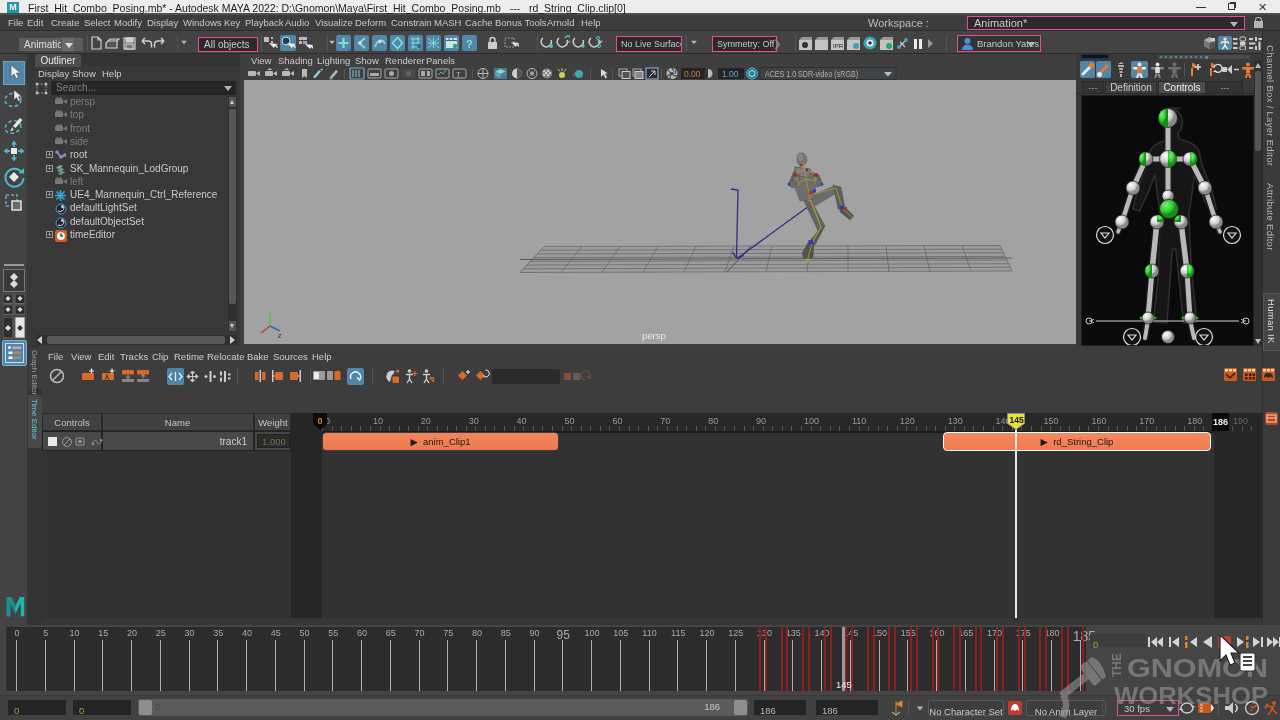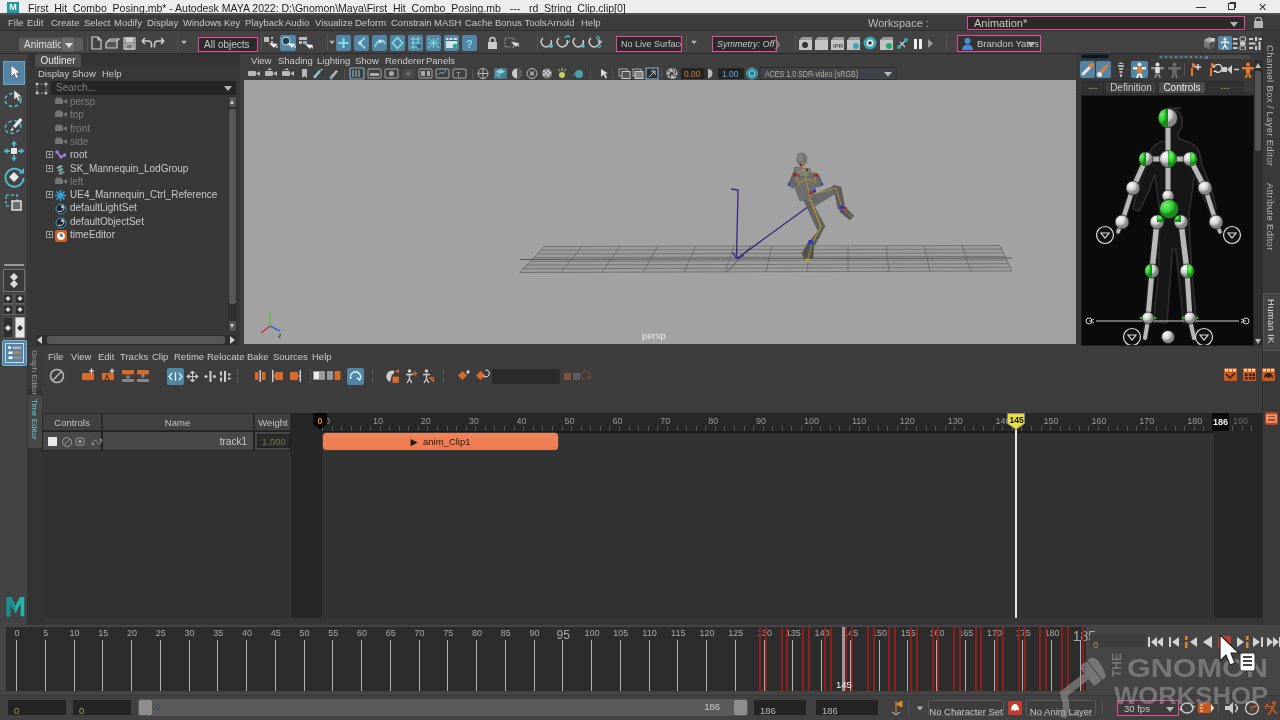--- a/index.html
+++ b/index.html
@@ -175,21 +175,21 @@
     <svg width="14" height="15" viewBox="0 0 14 15">
           <path d="M3 3 a5 5 0 1 0 8 2" stroke="#ccc" fill="none" stroke-width="1.5"></path>
           <circle cx="10" cy="3" r="1.5" fill="none" stroke="#4fc3c3"></circle>
           <circle cx="11" cy="11" r="1.5" fill="none" stroke="#4fc3c3"></circle>
         </svg>
   </div>
   <div class="arrowdown abs" style="left:596px;top:9px;transform:scale(0.7);"></div>
   <div class="abs dd" style="left:607px;top:5px;width:66px;height:16px;font-size:9px;padding-left:4px;">No Live Surface</div>
   <div class="abs sep" style="left:681px;top:4px;"></div>
   <div class="arrowdown abs" style="left:690px;top:9px;transform:scale(0.7);"></div>
-  <div class="abs dd" style="left:703px;top:5px;width:65px;height:16px;font-size:9px;padding-left:4px;font-style:italic;">Symmetry: Off</div>
+  <div class="abs dd" style="left:703px;top:5px;width:65px;height:16px;font-size:9px;padding-left:4px;">Symmetry: Off</div>
   <div class="abs" style="left:773px;top:7px;color:#888;font-size:10px;">❯</div>
   <div class="abs sep" style="left:790px;top:4px;"></div>
 
   <div class="abs row" style="left:799px;top:5px;gap:3px;">
     <svg width="13" height="13">
           <rect x="0" y="3" width="13" height="10" fill="#c4c4c4"></rect>
           <path d="M0 3 l3 -3 h10 v3 z" fill="#999"></path>
           <circle cx="6" cy="8" r="3" fill="#333"></circle>
         </svg>
     <svg width="13" height="13">
@@ -1247,20 +1247,21 @@
           <div class="abs" style="left:896.2px;top:3px;font-size:9px;color:#999;">180</div>
           <svg class="abs" style="left:22px;top:0;" width="14" height="18">
             <path d="M0 0 h14 v11 l-7 6 l-7 -6 z" fill="#0a0a0a"></path>
             <text x="4.5" y="11" font-size="9" font-weight="bold" fill="#d8882a">0</text>
           </svg>
           <div class="abs" style="left:920.94px;top:0;width:17px;height:18px;background:#0a0a0a;color:#eee;font-size:9px;font-weight:bold;text-align:center;line-height:18px;">186</div>
           <div class="abs" style="left:942.1px;top:3px;font-size:9px;color:#666;">190</div>
         </div>
 
     <div class="clip" style="left:31px;width:237px;">▶&nbsp; anim_Clip1</div>
+    <div class="clip" style="left:652px;width:268px;border:1px solid #fff;background:linear-gradient(#f6895d,#f07a4e);">▶&nbsp; rd_String_Clip</div>
 
     <div class="abs" style="left:724px;top:16px;width:1.5px;height:189px;background:#e8e8e8;"></div>
     <div class="abs" style="left:716px;top:0;width:18px;height:17px;">
       <svg width="18" height="17">
             <path d="M0.5 0.5 h17 v10 l-8.5 6 l-8.5 -6 z" fill="#eae239" stroke="#888"></path>
             <text x="2.5" y="9.5" font-size="8.5" font-weight="bold" fill="#111" font-family="Liberation Sans">145</text>
           </svg>
     </div>
   </div>
   <div class="abs" style="left:14px;top:272px;width:1220px;height:7px;background:#363636;"></div>
@@ -1421,21 +1422,21 @@
           <path d="M8 2 v13 M8 5 l6 -3 v6 l-6 -3" fill="#d8882a" stroke="#d8882a"></path>
           <path d="M4 13 l4 3 4 -3" stroke="#ccc" fill="none"></path>
         </svg>
     <div class="abs" style="left:908px;top:4px;width:1px;height:15px;background:#555;"></div>
     <div class="arrowdown abs" style="left:916px;top:10px;transform:scale(0.8);"></div>
     <div class="abs" style="left:928px;top:4px;width:76px;height:16px;background:#3d3d3d;border:1px solid #5a5a5a;border-radius:2px;text-align:center;"><span style="font-size:9.5px;color:#ccc;line-height:15px;">No Character Set</span></div>
     <svg class="abs" style="left:1008px;top:5px;" width="14" height="14">
           <rect x="0" y="0" width="14" height="14" rx="2" fill="#c23b2e"></rect>
           <path d="M3 10 c0 -5 2 -7 4 -7 c2 0 4 2 4 7 l-2 -1.5 -2 1.5 -2 -1.5 z" fill="#fff"></path>
         </svg>
-    <div class="abs" style="left:1026px;top:4px;width:70px;height:16px;background:#3d3d3d;border:1px solid #5a5a5a;border-radius:2px;text-align:center;"><span style="font-size:9.5px;color:#ccc;line-height:15px;">No Anim Layer</span></div>
+    <div class="abs" style="left:1026px;top:4px;width:80px;height:16px;background:#3d3d3d;border:1px solid #5a5a5a;border-radius:2px;text-align:center;"><span style="font-size:9.5px;color:#ccc;line-height:15px;">No Anim Layer</span></div>
     <div class="abs" style="left:1102px;top:4px;width:1px;height:15px;background:#555;"></div>
     <div class="abs dd" style="left:1108px;top:4px;width:62px;height:16px;font-size:9.5px;padding-left:6px;background:#3d3d3d;">30 fps<div class="arrowdown abs" style="right:4px;top:6px;"></div></div>
     <svg class="abs" style="left:1178px;top:4px;" width="18" height="16">
           <path d="M3 8 a6 5 0 0 1 12 0 M15 8 a6 5 0 0 1 -12 0" stroke="#ccc" fill="none" stroke-width="1.5"></path>
           <path d="M15 8 l-2.5 -2 5 0 z M3 8 l-2.5 2 5 0 z" fill="#ccc"></path>
         </svg>
     <svg class="abs" style="left:1198px;top:4px;" width="16" height="16">
           <rect x="0" y="3" width="13" height="10" rx="1" fill="#c8581e"></rect>
           <path d="M2 5 h3 M2 8 h3 M2 11 h3" stroke="#ffd9b0"></path>
           <path d="M13 4 l3 4 -3 4 z" fill="#eee"></path>

